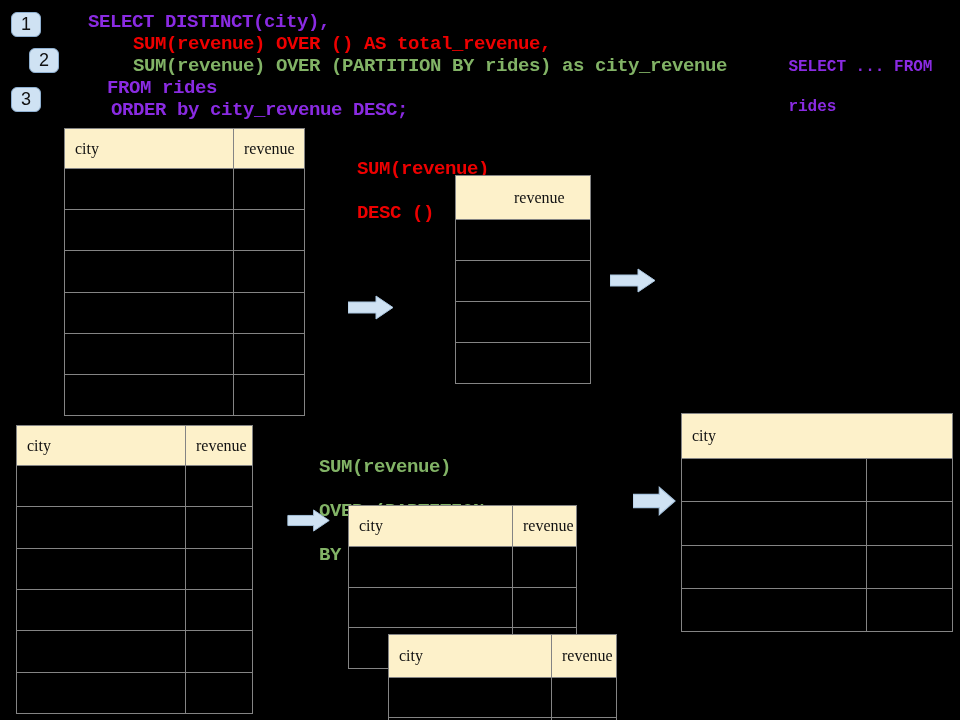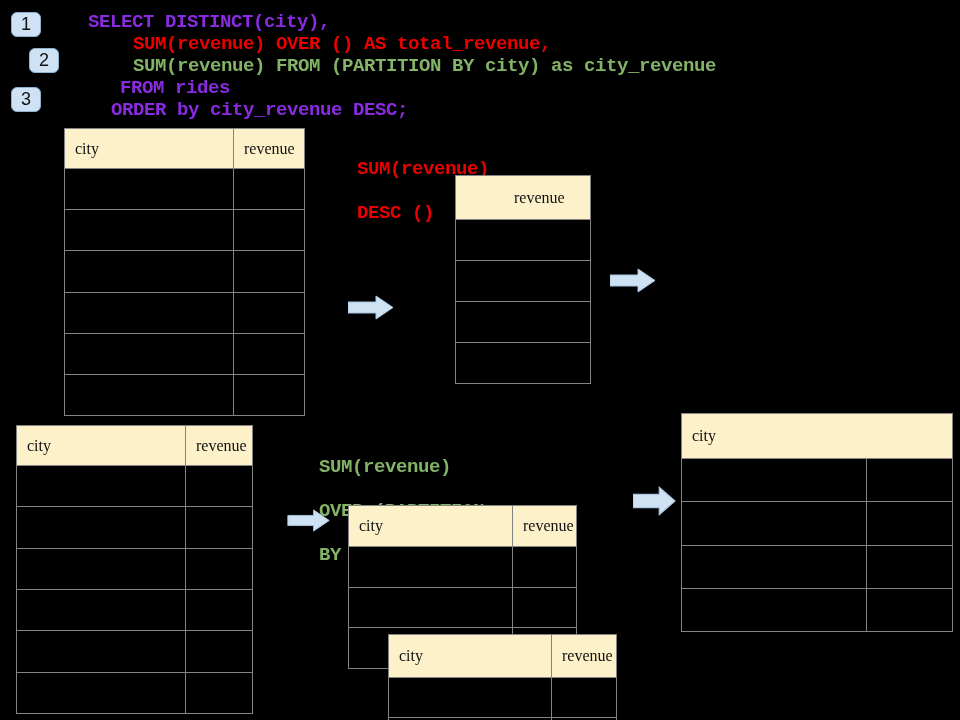--- a/index.html
+++ b/index.html
@@ -53,24 +53,28 @@
     </div>
   <div class="badge" style="left:29px;top:48px;">
       <span>2</span>
     </div>
   <div class="badge" style="left:11px;top:87px;">
       <span>3</span>
     </div>
 
   <div class="code purple" style="left:88px;top:11px;">SELECT DISTINCT(city),</div>
   <div class="code red" style="left:133px;top:33px;">SUM(revenue) OVER () AS total_revenue,</div>
-  <div class="code green" style="left:133px;top:55px;">SUM(revenue) FROM (PARTITION BY city) as city_revenue</div>
-  <div class="code purple" style="left:120px;top:77px;">FROM rides</div>
+  <div class="code green" style="left:133px;top:55px;">SUM(revenue) OVER (PARTITION BY rides) as city_revenue</div>
+  <div class="code purple" style="left:107px;top:77px;">FROM rides</div>
   <div class="code purple" style="left:111px;top:99px;text-align:center;">ORDER by city_revenue DESC;</div>
 
+  <div class="code small purple" style="left:750px;top:37px;">
+    <span>SELECT ... FROM</span><br>
+    <span>rides</span>
+  </div>
 
   <div class="code red" style="left:313px;top:136px;">
     <span>SUM(revenue)</span><br>
     <span>DESC ()</span>
   </div>
 
   <div class="code green" style="left:275px;top:434px;">
     <span>SUM(revenue)</span><br>
     <span>OVER (PARTITION</span><br>
     <span>BY city)</span>

